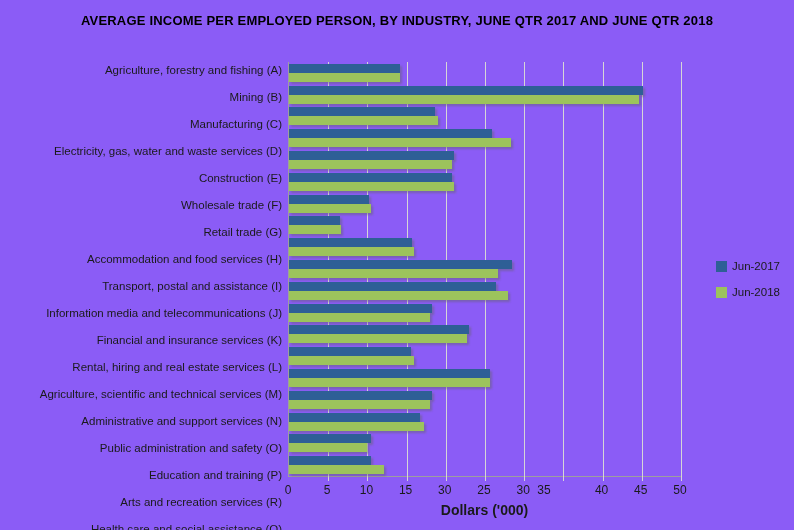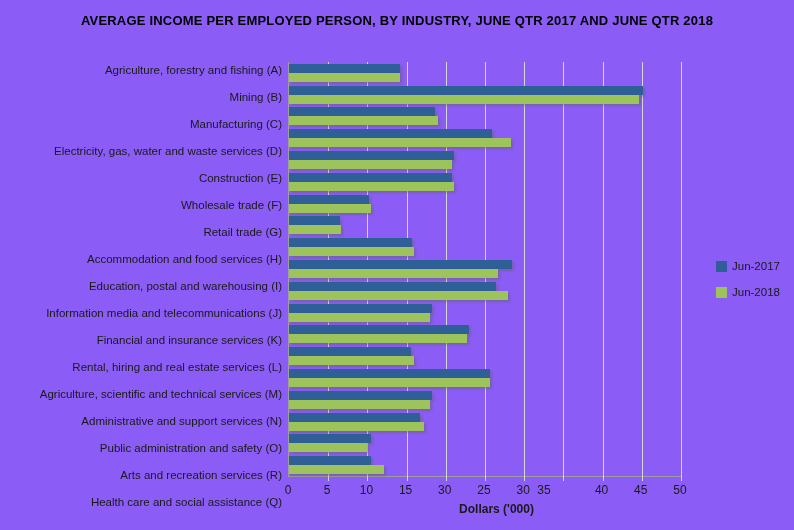--- a/index.html
+++ b/index.html
@@ -29,22 +29,22 @@
   .ylabel{
     flex:1;display:flex;align-items:center;justify-content:flex-end;
     font-size:11.5px;color:#1a1a1a;white-space:nowrap;
   }
 
   .xtick{
     position:absolute;top:483px;transform:translateX(-50%);
     font-size:12px;color:#1a1a1a;
   }
   .x-axis-title{
-    position:absolute;top:502px;left:300px;width:393px;text-align:center;
-    font-size:12px;font-weight:bold;color:#1a1a1a;
+    position:absolute;top:502px;left:288px;width:393px;text-align:center;
+    font-size:14px;font-weight:bold;color:#1a1a1a;
   }
 
   #legend{position:absolute;left:716px;top:260px;}
   .legend-item{display:flex;align-items:center;margin-bottom:14px;}
   .legend-swatch{width:11px;height:11px;margin-right:5px;flex:none;}
   .legend-label{font-size:11.5px;color:#1a1a1a;white-space:nowrap;}
 </style>
 </head>
 <body>
 
@@ -53,27 +53,28 @@
 
   <div id="ylabels">
       <div class="ylabel">Agriculture, forestry and fishing (A)</div>
       <div class="ylabel">Mining (B)</div>
       <div class="ylabel">Manufacturing (C)</div>
       <div class="ylabel">Electricity, gas, water and waste services (D)</div>
       <div class="ylabel">Construction (E)</div>
       <div class="ylabel">Wholesale trade (F)</div>
       <div class="ylabel">Retail trade (G)</div>
       <div class="ylabel">Accommodation and food services (H)</div>
-      <div class="ylabel">Education, postal and warehousing (I)</div>
+      <div class="ylabel">Transport, postal and assistance (I)</div>
       <div class="ylabel">Information media and telecommunications (J)</div>
       <div class="ylabel">Financial and insurance services (K)</div>
       <div class="ylabel">Rental, hiring and real estate services (L)</div>
       <div class="ylabel">Agriculture, scientific and technical services (M)</div>
       <div class="ylabel">Administrative and support services (N)</div>
       <div class="ylabel">Public administration and safety (O)</div>
+      <div class="ylabel">Education and training (P)</div>
       <div class="ylabel">Arts and recreation services (R)</div>
       <div class="ylabel">Health care and social assistance (Q)</div>
     </div>
 
   <div id="plot">
     <div id="gridlines">
         <div class="gridline" style="left: 10%;"></div>
         <div class="gridline" style="left: 20%;"></div>
         <div class="gridline" style="left: 30%;"></div>
         <div class="gridline" style="left: 40%;"></div>

